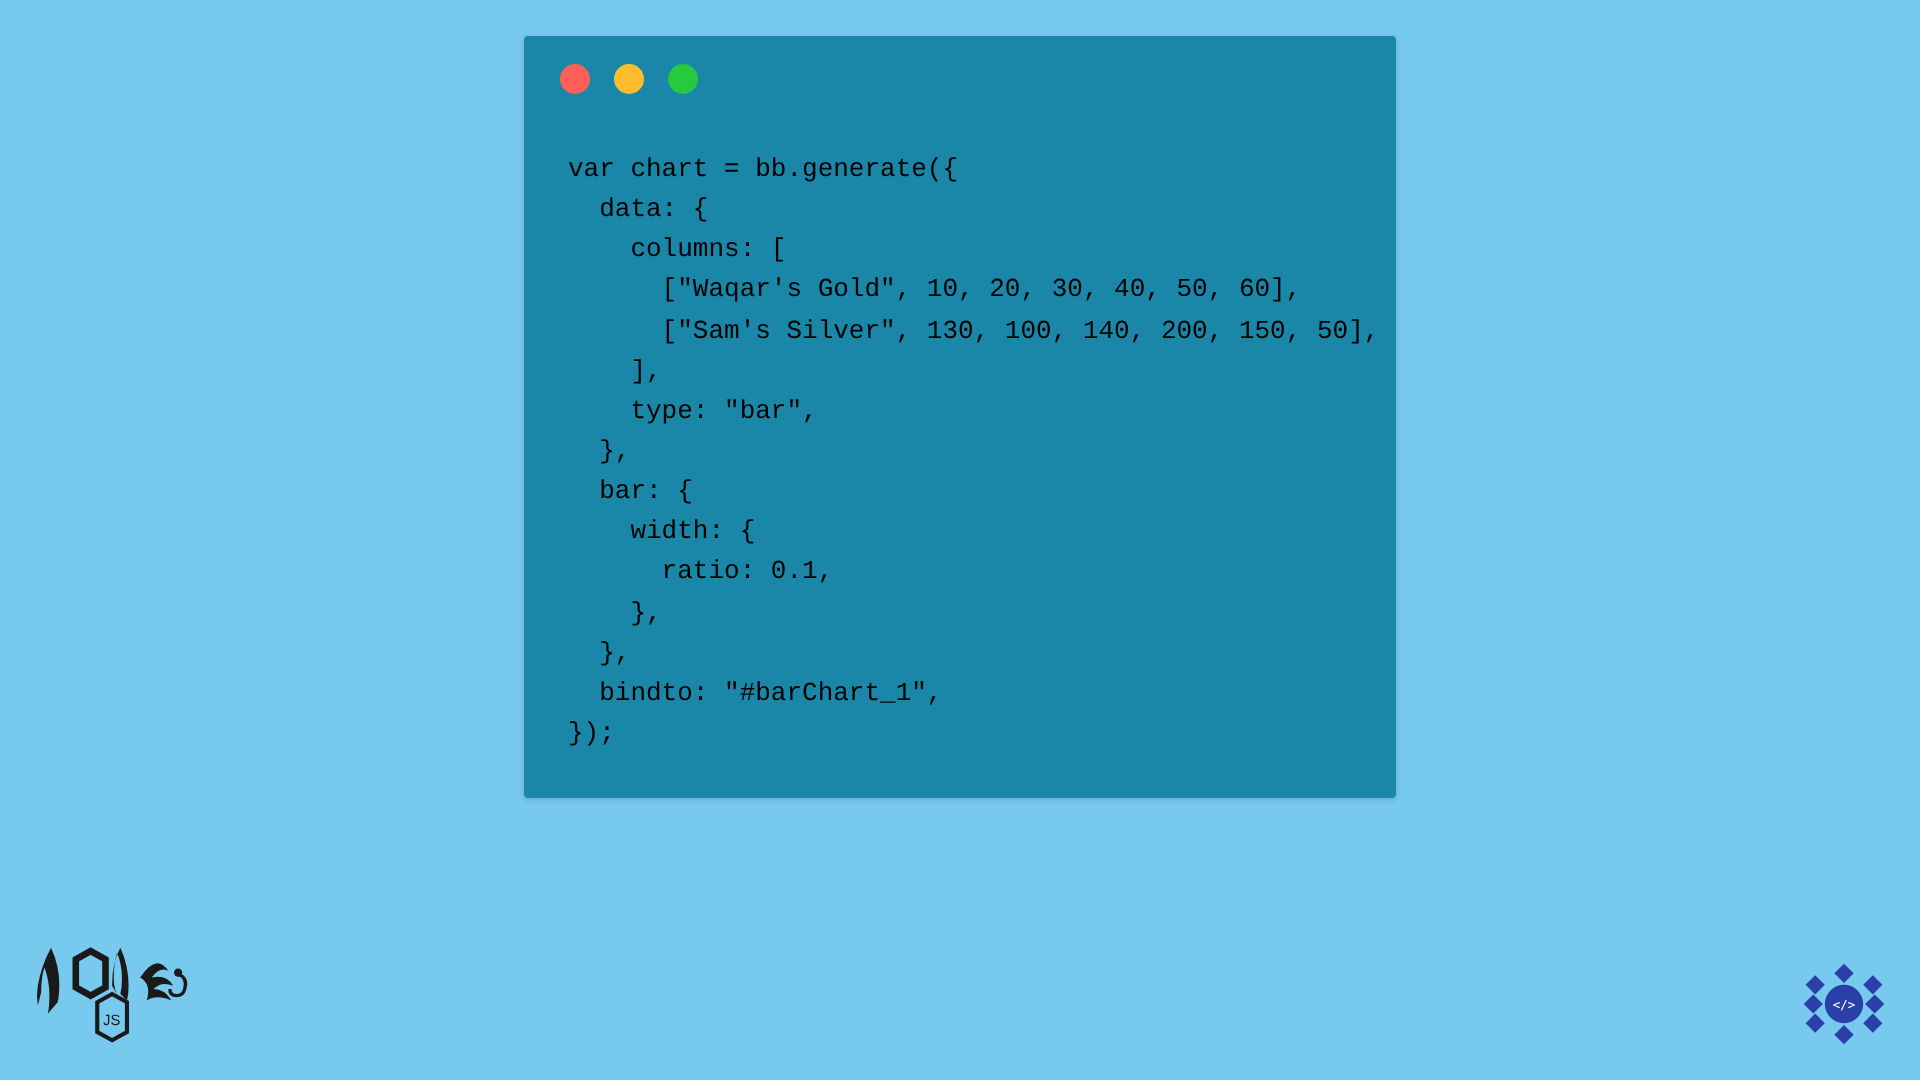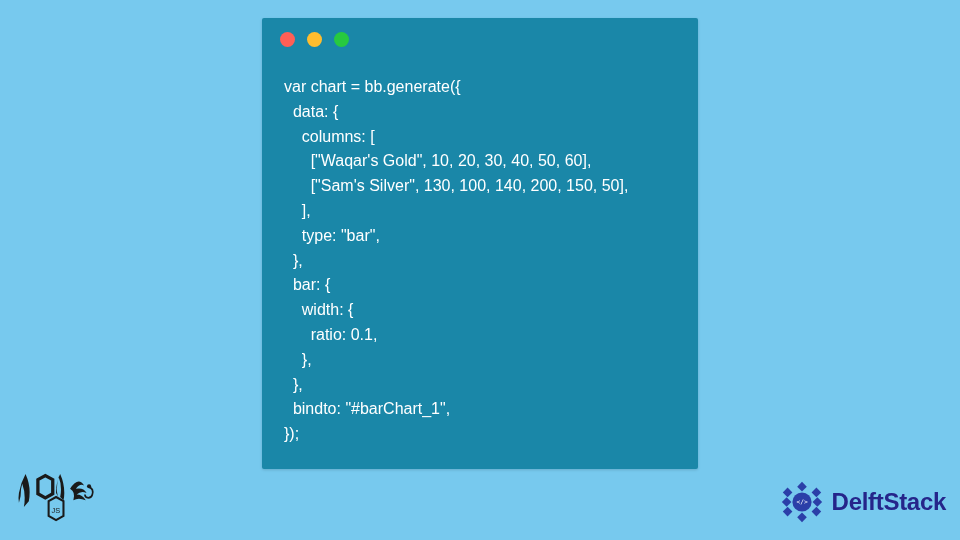--- a/index.html
+++ b/index.html
@@ -29,24 +29,24 @@
   .light {
     width: 15px;
     height: 15px;
     border-radius: 50%;
   }
   .red { background: #ff5f56; }
   .yellow { background: #ffbd2e; }
   .green { background: #27c93f; }
   .code {
     padding: 22px 22px 4px 22px;
-    color: #ffffff;
-    font-size: 16px;
+    color: #000000;
+    font-size: 13px;
     line-height: 1.55;
-    font-family: Liberation Sans, sans-serif;
+    font-family: Liberation Mono, monospace;
     white-space: pre;
   }
   .node-logo {
     position: absolute;
     left: 6px;
     bottom: 10px;
     width: 110px;
     height: 66px;
   }
   .delft-logo {
@@ -117,14 +117,13 @@
         <polygon points="30,30 20,20 30,10 40,20"></polygon>
         <polygon points="0,42 -10,32 0,22 10,32"></polygon>
         <polygon points="-30,30 -40,20 -30,10 -20,20"></polygon>
         <polygon points="-42,0 -32,-10 -22,0 -32,10"></polygon>
         <polygon points="-30,-30 -20,-20 -30,-10 -40,-20"></polygon>
       </g>
       <circle r="20" fill="#2b3fa8"></circle>
       <text x="0" y="5" text-anchor="middle" font-size="13" fill="#fff" font-family="monospace">&lt;/&gt;</text>
     </g>
   </svg>
-  <span class="delft-text">DelftStack</span>
 </div>
 
 </body></html>

